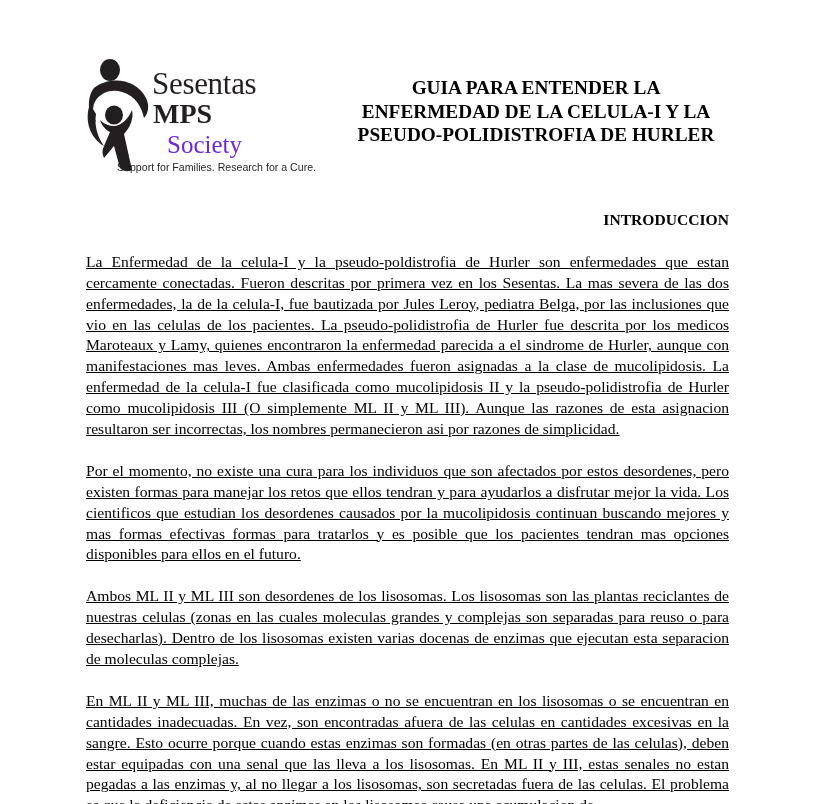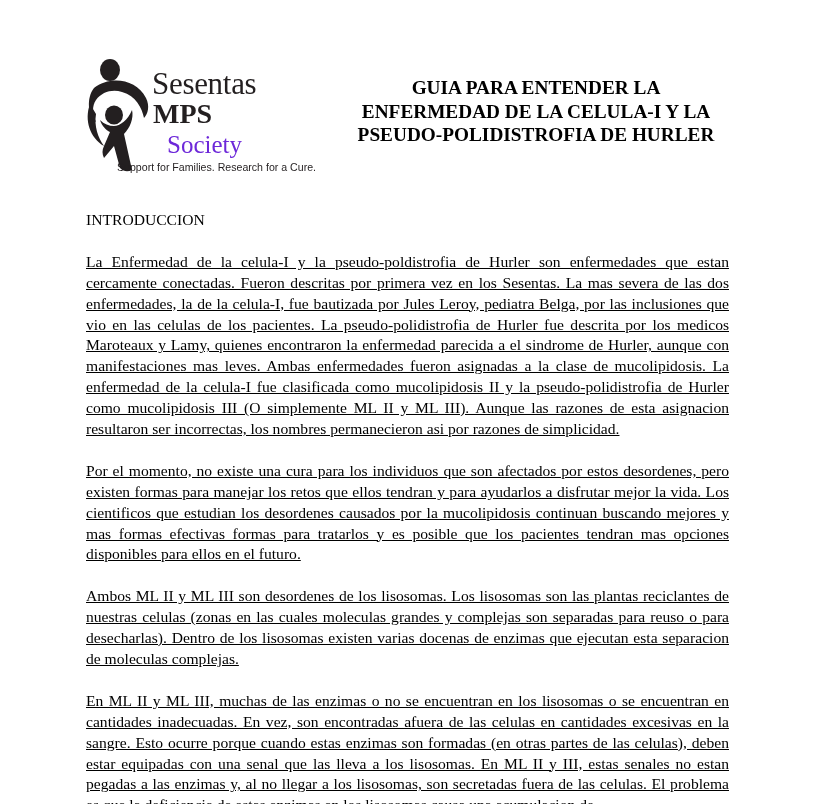--- a/index.html
+++ b/index.html
@@ -6,21 +6,21 @@
   body { width: 816px; height: 804px; overflow: hidden; position: relative; }
   .page { position: absolute; left: 0; top: 0; width: 816px; height: 804px; background: #fff; }
   .logo { position: absolute; left: 84px; top: 58px; width: 250px; height: 118px; }
   .logo svg { position: absolute; left: 0; top: 0; }
   .logo-national { position: absolute; left: 68px; top: 10px; font-family: "Liberation Serif", serif; font-size: 31px; color: #231f20; line-height: 1; letter-spacing: -0.3px; }
   .logo-mps { position: absolute; left: 69px; top: 42px; font-family: "Liberation Serif", serif; font-size: 28px; font-weight: bold; color: #231f20; line-height: 1; }
   .logo-society { position: absolute; left: 83px; top: 74px; font-family: "Liberation Serif", serif; font-size: 25px; color: #6d28d9; line-height: 1; }
   .logo-tagline { position: absolute; left: 33px; top: 103px; font-family: Liberation Sans, sans-serif; font-size: 10.6px; color: #231f20; white-space: nowrap; }
   .title { position: absolute; left: 354px; top: 76px; width: 364px; text-align: center; font-family: "Liberation Serif", serif; font-weight: bold; font-size: 19.3px; line-height: 23.5px; color: #000; }
   .content { position: absolute; left: 86px; top: 210px; width: 643px; font-family: "Liberation Serif", serif; font-size: 15.6px; line-height: 20.9px; color: #000; }
-  .content h2 { font-size: 15.6px; font-weight: normal; margin: 0 0 20.9px 0; line-height: 20.9px; }
+  .content h2 { font-size: 15.6px; font-weight: bold; margin: 0 0 20.9px 0; line-height: 20.9px; text-align: right; }
   .content p { margin: 0 0 20.9px 0; text-align: justify; text-decoration: underline; }
 </style>
 </head>
 <body>
 
 <div class="page">
 
   <div class="logo">
     <svg width="70" height="118" viewBox="0 0 70 118">
 

